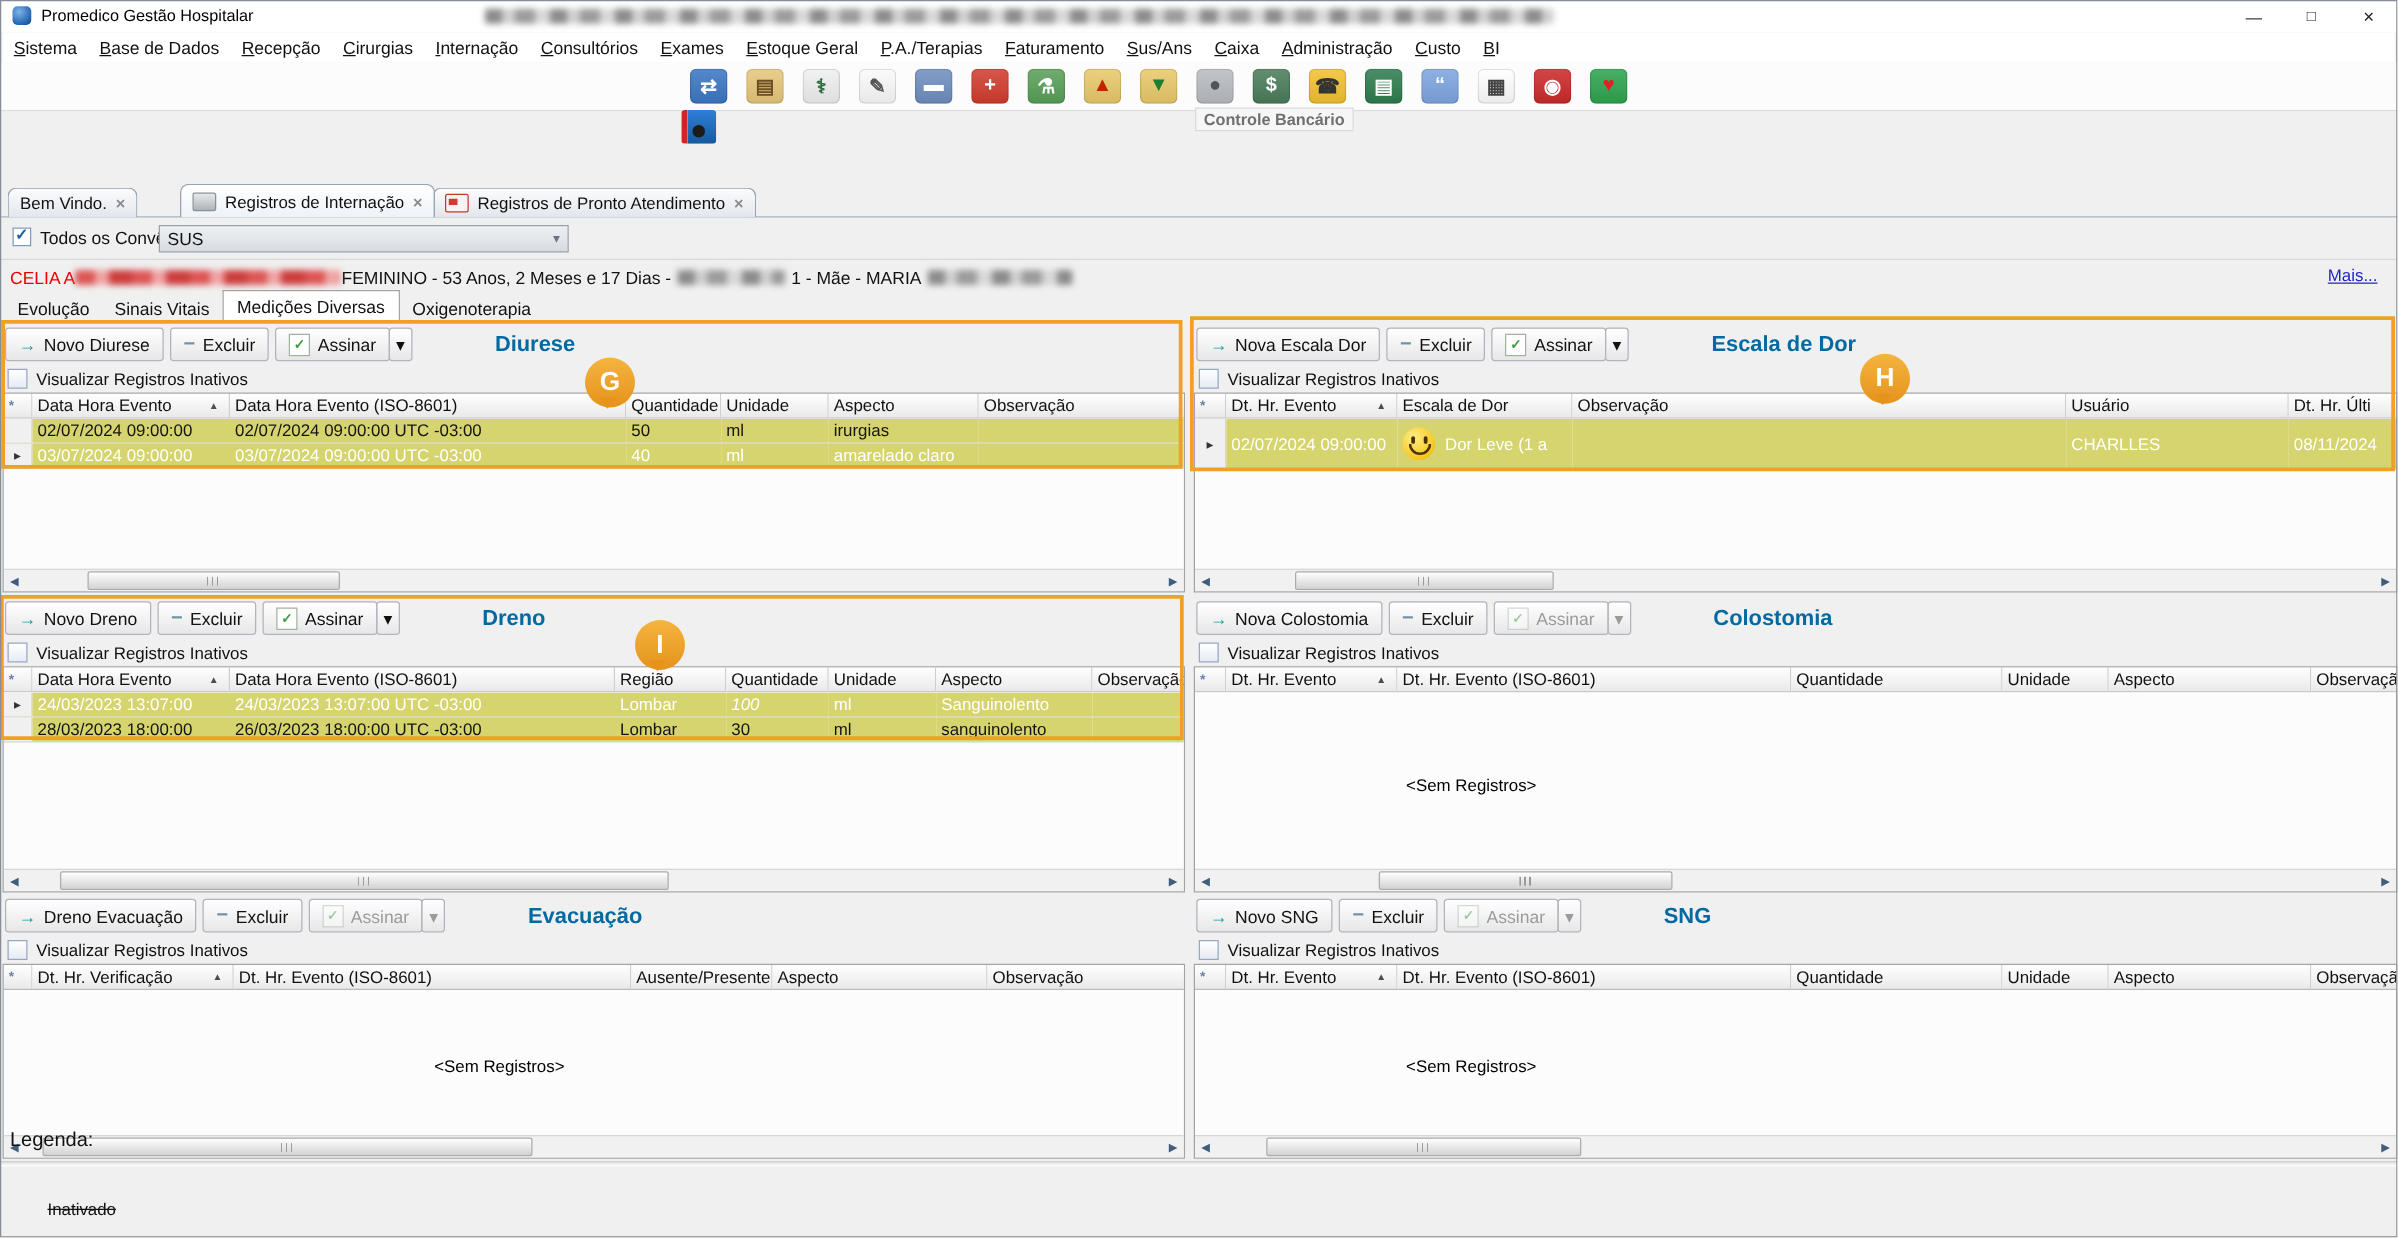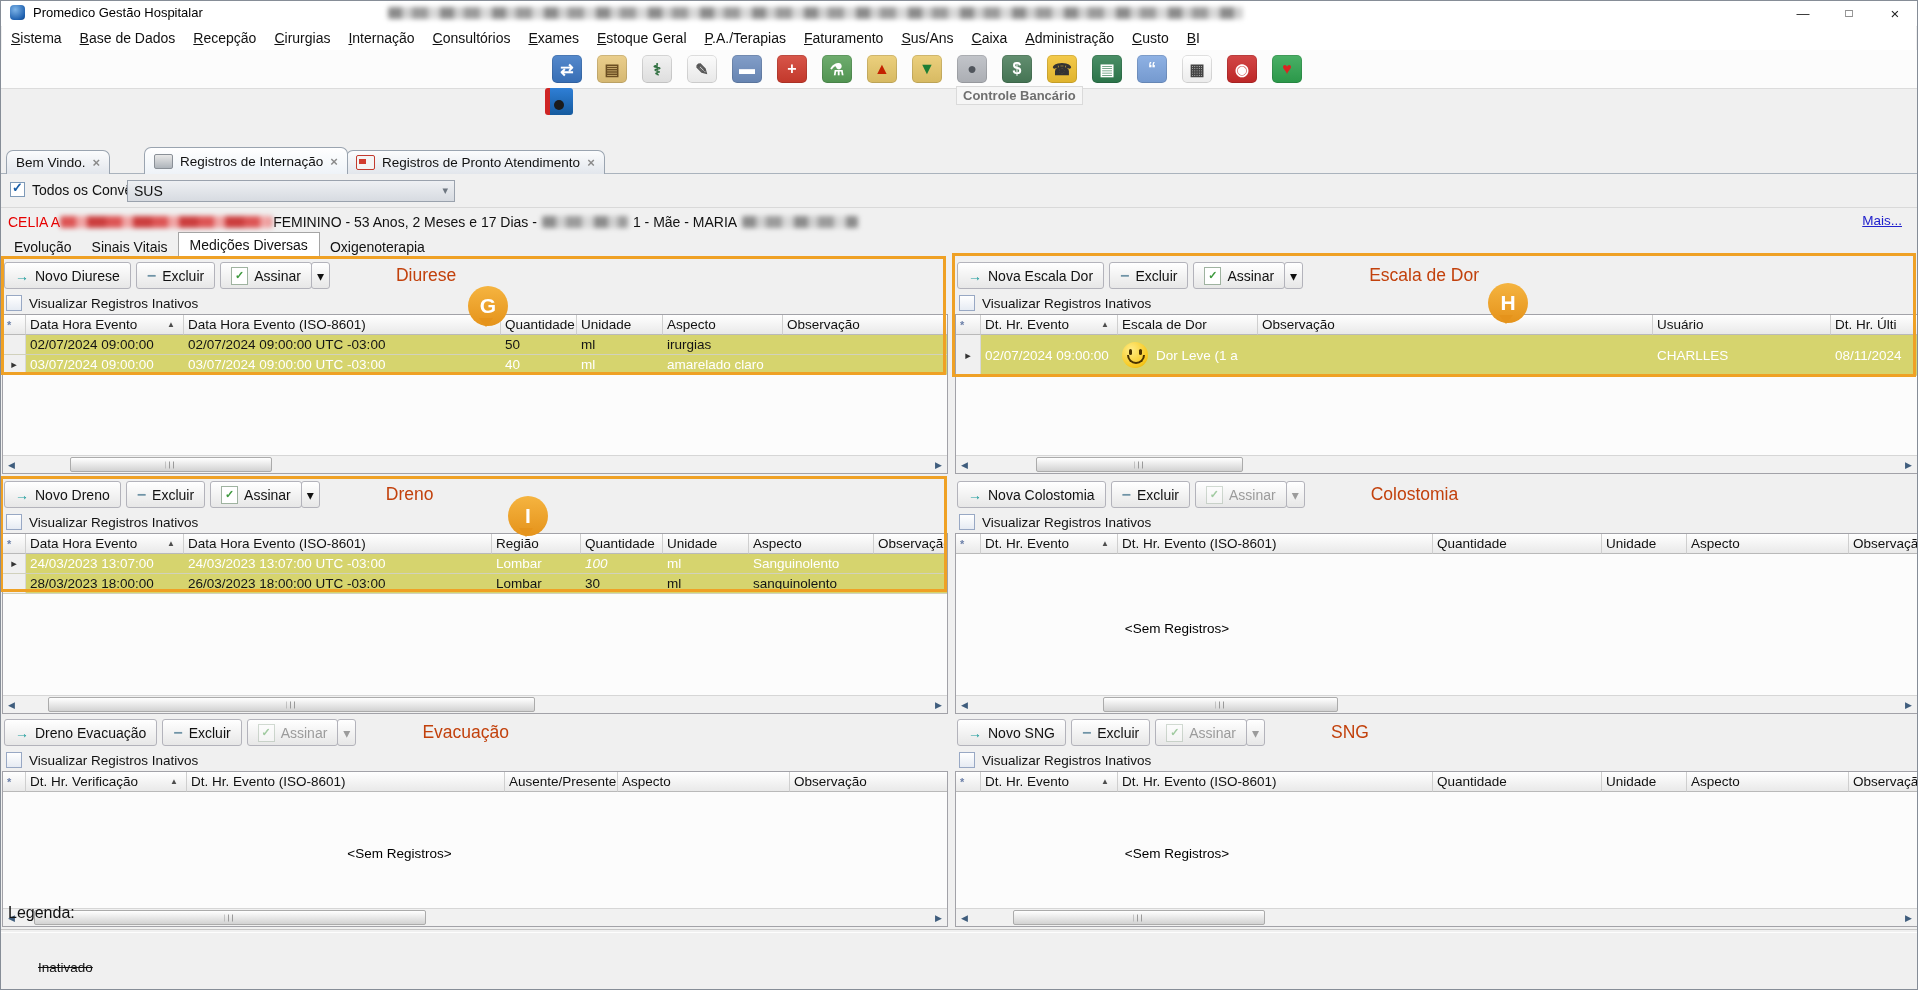--- a/index.html
+++ b/index.html
@@ -84,21 +84,21 @@
   .btn+.btn{margin-left:5px}
   .signgroup{display:flex;margin-left:5px}
   .signgroup .btn+.btn{margin-left:-1px;padding:0 5px}
   .btn.disabled{color:#9b9b9b}
   .bi{font-weight:bold;font-size:14px}
   .bi.new{color:#1f9d9d}
   .bi.del{color:#6f93a6;font-size:16px}
   .bi.sign{display:inline-flex;align-items:center;justify-content:center;width:15px;height:16px;background:#fff;
            border:1px solid #9fb3a0;color:#3f9a3f;font-size:11px}
   .btn.disabled .bi{opacity:.45}
-  .panel-title{font-size:17.5px;font-weight:normal;margin-left:66px;color:#c2410c;white-space:nowrap}
+  .panel-title{font-size:17.5px;font-weight:bold;margin-left:66px;color:#0369a1;white-space:nowrap}
   .cbrow{position:absolute;top:37px;left:4px;display:flex;align-items:center;gap:7px;font-size:13.5px}
   .cb2{width:14px;height:14px;background:linear-gradient(#fff,#e6ebf3);border:1px solid #98a8c4}
 
   .grid{position:absolute;left:0;right:0;top:56px;bottom:0;border:1px solid #a2a2a8;background:#fbfbfb;overflow:hidden}
   .ghead{position:absolute;top:0;left:0;right:0;height:20px;display:flex;overflow:hidden}
   .hcell{flex:none;box-sizing:border-box;background:linear-gradient(#ffffff,#e9e9e9);
          border-right:1px solid #cfcfcf;border-bottom:1px solid #b9b9b9;font-size:13.5px;
          padding:0 4px;white-space:nowrap;overflow:hidden;display:flex;align-items:center}
   .hglyph{color:#6b7fa8;font-size:11px;font-weight:bold}
   .sort{font-size:8px;color:#4d4d4d;margin-left:auto;padding-left:6px;padding-right:4px}

